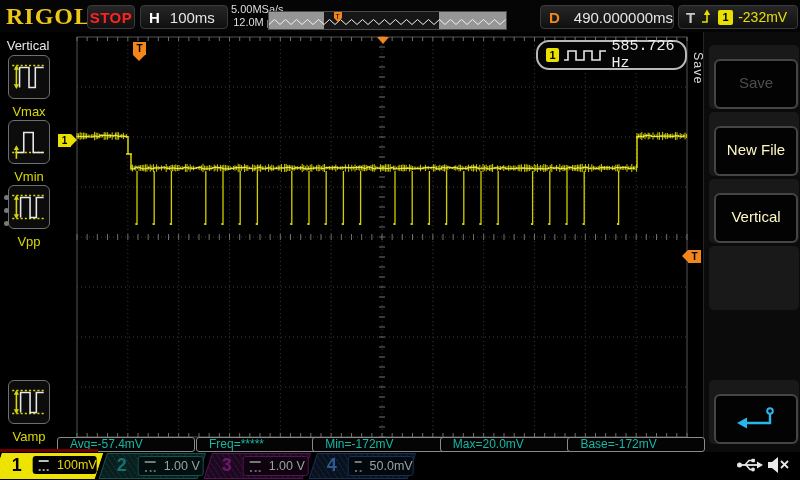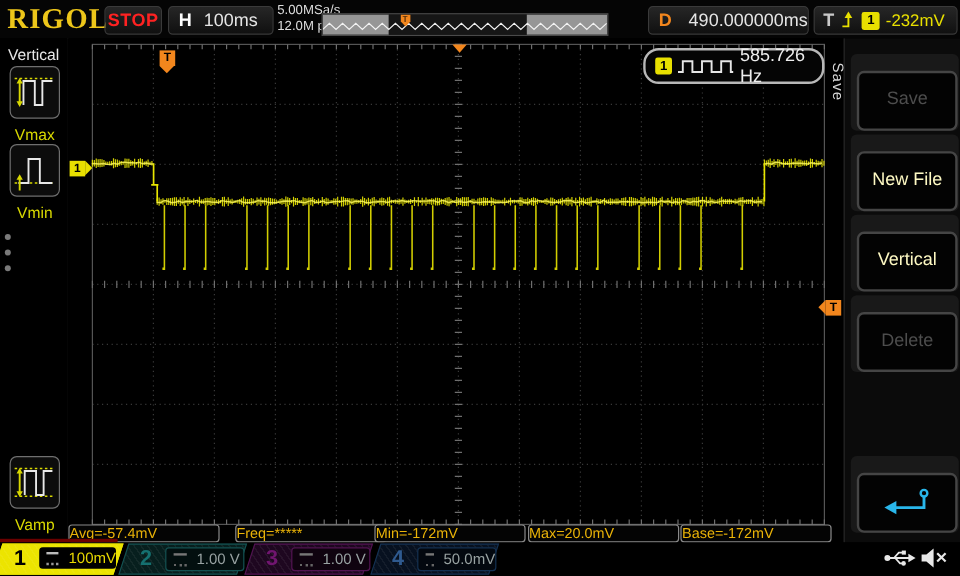--- a/index.html
+++ b/index.html
@@ -10,21 +10,21 @@
   
   #topbar{left:0;top:0;width:800px;height:32px;background:#050505;padding-left:44px;}
   #logo{left:6px;top:3px;font-family:"Liberation Serif",serif;font-weight:bold;font-size:24px;
         color:#edc61a;letter-spacing:1px;}
   .tb-box{height:22px;top:5px;background:linear-gradient(#262626,#101010);border:1px solid #3a3a3a;
           border-radius:4px;color:#e5e5e5;font-size:15px;display:flex;align-items:center;}
   #stopbox{left:87px;width:46px;justify-content:center;}
   #stopbox span{color:#ff2222;font-weight:bold;font-size:15px;letter-spacing:.5px;}
   #hbox{left:140px;width:86px;}
   #hbox .hlab{font-weight:bold;color:#fff;margin:0 10px 0 8px;}
-  #acq{left:231px;top:3px;font-size:11px;line-height:13px;color:#ddd;}
+  #acq{left:231px;top:3px;font-size:11px;line-height:13px;color:#ddd;text-align:center;}
   #preview{left:268px;top:11px;width:237px;height:17px;border:1px solid #4a4a4a;background:#161616;}
   #dbox{left:540px;width:132px;}
   #dbox .dlab{color:#f2861d;font-weight:bold;margin:0 14px 0 8px;}
   #tbox{left:678px;width:118px;}
   #tbox .tlab{color:#c9c9c9;font-weight:bold;margin:0 6px 0 7px;}
   #trig-badge{width:15px;height:15px;background:#e8e000;border-radius:2px;color:#000;
               font-size:11px;font-weight:bold;text-align:center;line-height:15px;margin:0 5px;}
   #tbox .tlevel{color:#e8e000;font-size:14px;}
 
   
@@ -51,33 +51,33 @@
   #ch1-tag{left:58px;top:134px;width:13px;height:13px;background:#e8e000;color:#000;font-weight:bold;
         font-size:10px;text-align:center;line-height:13px;}
   #ch1-tag::after{content:"";position:absolute;left:13px;top:0;border-top:6.5px solid transparent;
         border-bottom:6.5px solid transparent;border-left:6px solid #e8e000;}
 
   
   #counter{left:536px;top:40px;width:147px;height:26px;background:#050505;border:2px solid #b8b8b8;
         border-radius:13px;display:flex;align-items:center;}
   #counter-badge{width:16px;height:14px;background:#e8e000;border-radius:2px;color:#000;font-size:11px;
         font-weight:bold;text-align:center;line-height:14px;margin:0 4px 0 8px;}
-  #counter-val{color:#ededed;font-size:15px;margin-left:6px;}
+  #counter-val{color:#ededed;font-size:15px;margin-left:6px;font-family:Liberation Mono, monospace;}
 
   
   #menu{left:703px;top:32px;width:97px;height:420px;background:#0b0b0b;border-left:1px solid #262626;}
   #menu-tab{left:-13px;top:20px;writing-mode:vertical-rl;color:#d8d8d8;font-size:12.5px;letter-spacing:1px;}
   .slot{left:5px;width:90px;height:64px;background:#191919;border-radius:5px;}
   .mbtn{left:10px;width:80px;height:46px;background:#030303;border:2px solid #454545;border-radius:6px;
         color:#fef9c3;font-size:15px;text-align:center;line-height:44px;cursor:pointer;}
   .mbtn.disabled{color:#4d4d4d;}
 
   
   .meas{top:437px;width:124px;height:13px;background:#040404;border:1px solid #8a8a8a;border-radius:3px;
-        color:#eab308;font-size:12px;line-height:13px;padding-left:0;overflow:hidden;}
+        color:#14b8a6;font-size:12px;line-height:13px;padding-left:12px;overflow:hidden;}
   #redline{left:0;top:449px;width:98px;height:3px;background:#6b0000;}
 
   
   #chanbar{left:0;top:452px;width:800px;height:28px;background:#000;}
   .chan{top:1px;height:24px;transform:skewX(-18deg);transform-origin:0 0;border:1px solid;cursor:pointer;
         background-image:repeating-linear-gradient(45deg,transparent 0 3px,rgba(255,255,255,.05) 3px 4px);}
   .chan .in{transform:skewX(18deg);transform-origin:0 0;position:absolute;left:0;top:0;width:100%;height:100%;}
   .chan .num{position:absolute;left:9px;top:1px;font-size:18px;font-weight:bold;}
   .chan .vbox{position:absolute;left:30px;top:2px;width:64px;height:18px;border-radius:3px;
         display:flex;align-items:center;}
@@ -165,20 +165,31 @@
       <svg class="sb-icon" viewBox="0 0 38 40">
         <line x1="3" y1="9" x2="35" y2="9" stroke="#d8d800" stroke-width="1.3" stroke-dasharray="2 2"></line>
         <path d="M10,30 V11 h9 v19 h6 v-19 h8" stroke="#e8e8e8" stroke-width="1.5" fill="none"></path>
         <line x1="7" y1="10" x2="7" y2="30" stroke="#d8d800" stroke-width="1.5"></line>
         <polygon points="4.5,13 9.5,13 7,8.5" fill="#d8d800"></polygon>
           <polygon points="4.5,27 9.5,27 7,31.5" fill="#d8d800"></polygon>
       </svg>
       <div class="sb-label">Vmax</div>
     </div>
 
+    <div class="sb-item abs" style="top:153px">
+      <svg class="sb-icon" viewBox="0 0 38 40">
+        <line x1="3" y1="9" x2="35" y2="9" stroke="#d8d800" stroke-width="1.3" stroke-dasharray="2 2"></line>
+        <line x1="3" y1="31" x2="35" y2="31" stroke="#d8d800" stroke-width="1.3" stroke-dasharray="2 2"></line>
+        <path d="M11,30 V11 h9 v19 h6 v-19 h7" stroke="#e8e8e8" stroke-width="1.5" fill="none"></path>
+        <line x1="7" y1="10" x2="7" y2="30" stroke="#d8d800" stroke-width="1.5"></line>
+        <polygon points="4.5,13 9.5,13 7,8.5" fill="#d8d800"></polygon>
+          <polygon points="4.5,27 9.5,27 7,31.5" fill="#d8d800"></polygon>
+      </svg>
+      <div class="sb-label">Vpp</div>
+    </div>
 
 
 
     <div class="sb-item abs" style="top:348px">
       <svg class="sb-icon" viewBox="0 0 38 40">
         <line x1="3" y1="9" x2="35" y2="9" stroke="#d8d800" stroke-width="1.3" stroke-dasharray="2 2"></line>
         <line x1="3" y1="31" x2="35" y2="31" stroke="#d8d800" stroke-width="1.3" stroke-dasharray="2 2"></line>
         <path d="M11,30 V11 h9 v19 h6 v-19 h7" stroke="#e8e8e8" stroke-width="1.5" fill="none"></path>
         <line x1="7" y1="10" x2="7" y2="30" stroke="#d8d800" stroke-width="1.5"></line>
         <polygon points="4.5,13 9.5,13 7,8.5" fill="#d8d800"></polygon>
@@ -239,21 +250,20 @@
 
     <div class="slot abs" style="top:13px"></div>
     <div class="slot abs" style="top:80px"></div>
     <div class="slot abs" style="top:147px"></div>
     <div class="slot abs" style="top:214px"></div>
     <div class="slot abs" style="top:348px"></div>
 
     <div class="mbtn abs disabled" style="top:27px">Save</div>
     <div class="mbtn abs" style="top:94px">New File</div>
     <div class="mbtn abs" style="top:161px">Vertical</div>
-    <div class="mbtn abs disabled" style="top:228px">Delete</div>
     <div class="mbtn abs" style="top:362px">
       <svg width="44" height="28" style="margin-top:8px">
         <circle cx="36" cy="7" r="2.8" fill="none" stroke="#29b6ea" stroke-width="2"></circle>
         <path d="M36,10 V19 H12" fill="none" stroke="#29b6ea" stroke-width="2.4"></path>
         <polygon points="13,13.5 13,24.5 3,19" fill="#29b6ea"></polygon>
       </svg>
     </div>
   </div>
 
   <div class="meas abs" style="left:57px">Avg=-57.4mV</div>

